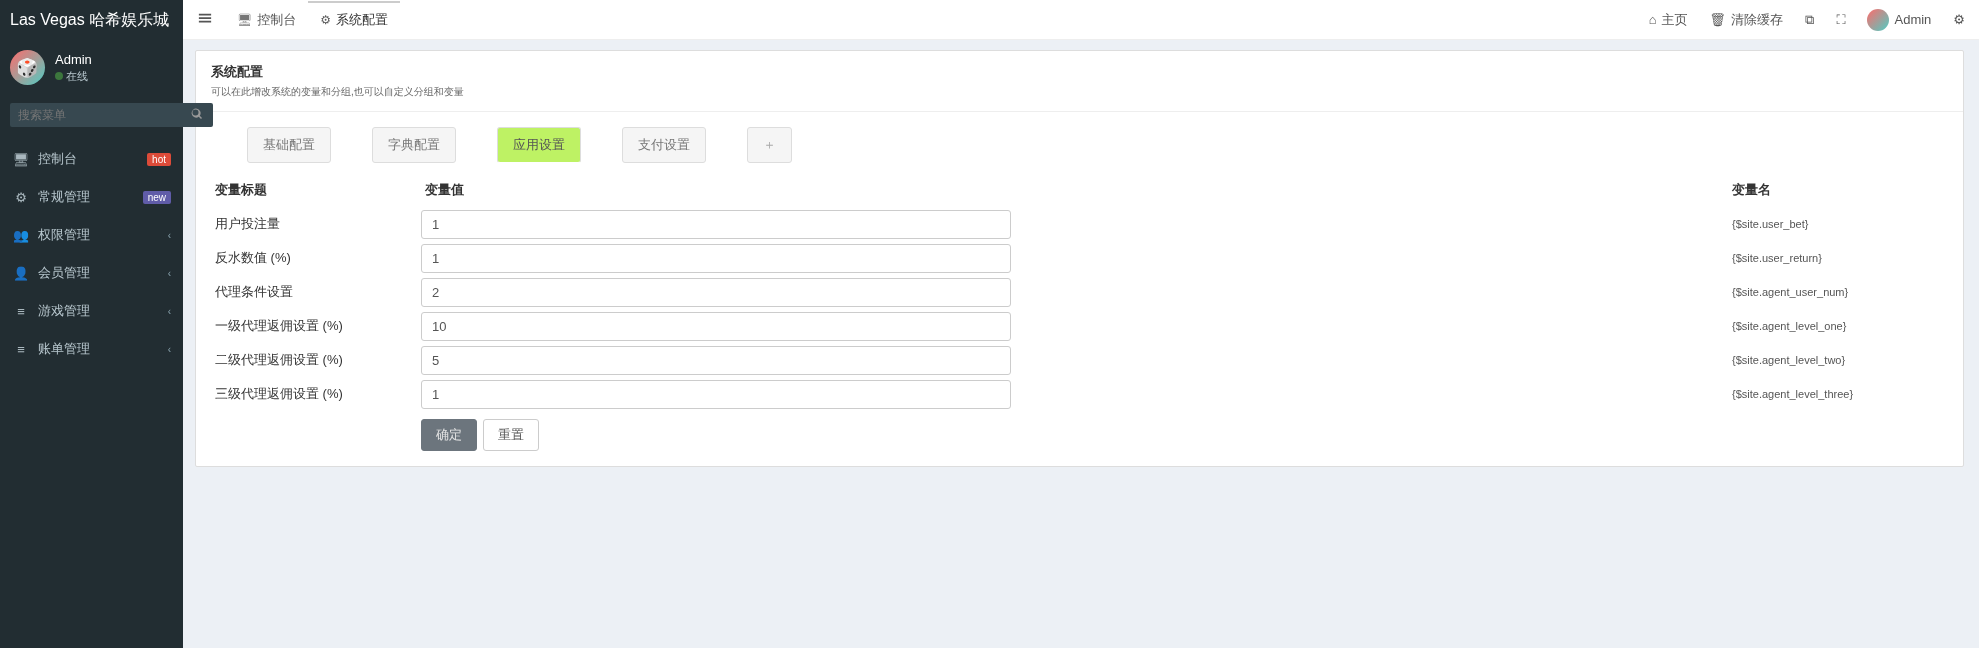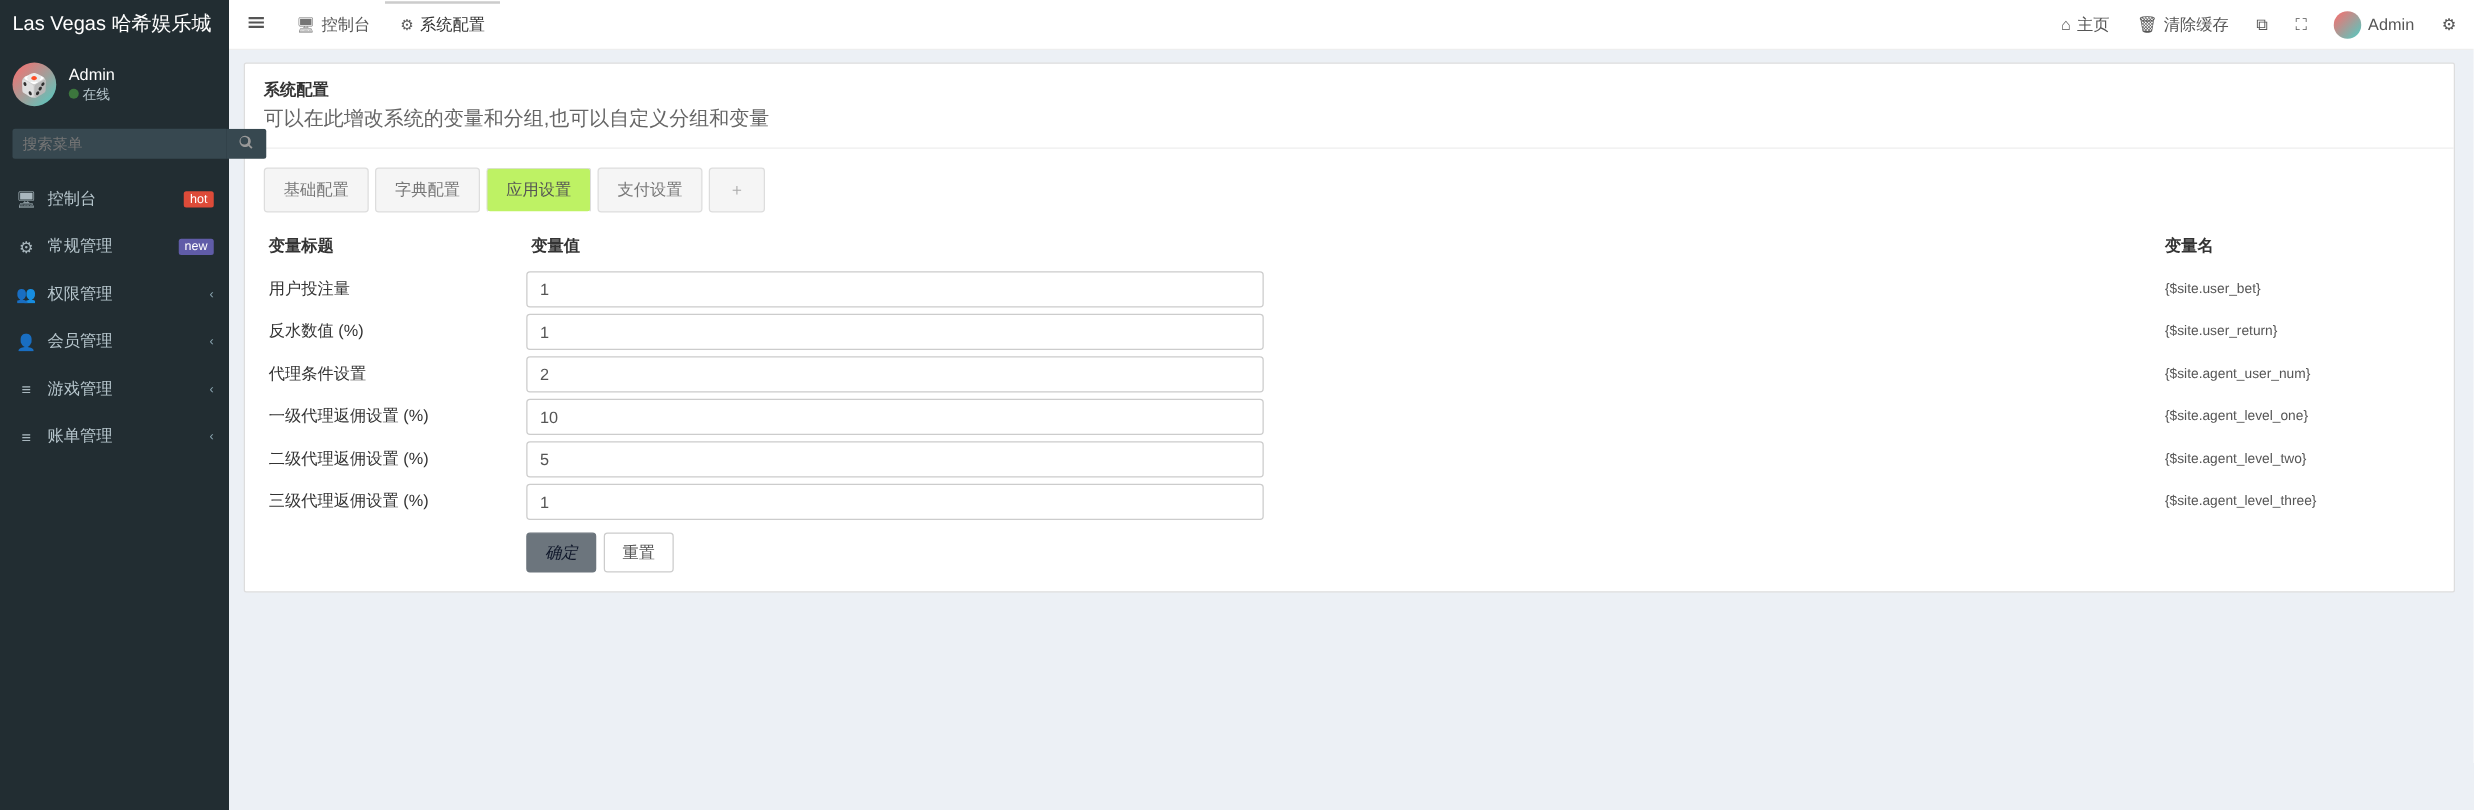--- a/index.html
+++ b/index.html
@@ -36,36 +36,36 @@
 .tab .ticon { font-size:12px; opacity:.8;}
 .top-right { margin-left:auto; display:flex; align-items:center; gap:14px; color:#555; }
 .top-link { display:flex; align-items:center; gap:5px; cursor:pointer; padding:4px; }
 .mini-avatar { width:22px; height:22px; border-radius:50%; background:linear-gradient(135deg,#ff6b6b,#4ecdc4); }
 
 
 .content { padding:10px 15px; background:#ecf0f5; min-height:calc(100vh - 40px); }
 .panel { background:#fff; border:1px solid #ddd; border-radius:2px; }
 .panel-header { padding:12px 15px; border-bottom:1px solid #eee; }
 .panel-title { font-weight:bold; font-size:13px; margin-bottom:4px; }
-.panel-desc { font-size:16px; color:#666; }
+.panel-desc { font-size:10px; color:#666; }
 .panel-body { padding:15px; }
 
 .subtabs { display:flex; gap:5px; margin-bottom:10px; }
-.subtab { padding:8px 15px; background:#f5f5f5; color:#777; border:1px solid #ddd; border-radius:3px; cursor:pointer; font-size:13px; }
+.subtab { padding:8px 15px; background:#f5f5f5; color:#777; border:1px solid #ddd; border-radius:3px; cursor:pointer; font-size:13px;margin-left:36px; }
 .subtab.active { background:#bef264; color:#555; border-bottom-color:#fff; }
 .subtab.add { color:#aaa; }
 
 .cfg-table { display:grid; grid-template-columns:200px 1fr 220px; column-gap:10px; align-items:center; }
 .cfg-header { font-weight:bold; padding:8px 4px; font-size:13px; }
 .cfg-row-label { padding:8px 4px; font-size:13px; }
 .cfg-row-input input { width:590px; max-width:100%; padding:6px 10px; border:1px solid #ccc; border-radius:3px; font-size:13px; color:#555; }
 .cfg-row-var { padding:8px 4px; font-size:11px; color:#555; }
 .cfg-actions { grid-column:2; margin-top:8px; display:flex; gap:6px; }
 .btn { padding:6px 14px; border-radius:3px; font-size:13px; cursor:pointer; border:1px solid #ccc; }
-.btn-primary { background:#6c757d; color:#0f172a; border-color:#6c757d;font-style:italic; }
+.btn-primary { background:#6c757d; color:#e5e5e5; border-color:#6c757d; }
 .btn-default { background:#fff; color:#555; }
 </style>
 </head>
 <body>
 
 <aside class="sidebar">
   <div class="brand">Las Vegas 哈希娱乐城</div>
   <div class="user-panel">
     <div class="user-avatar">🎲</div>
     <div class="user-info">

